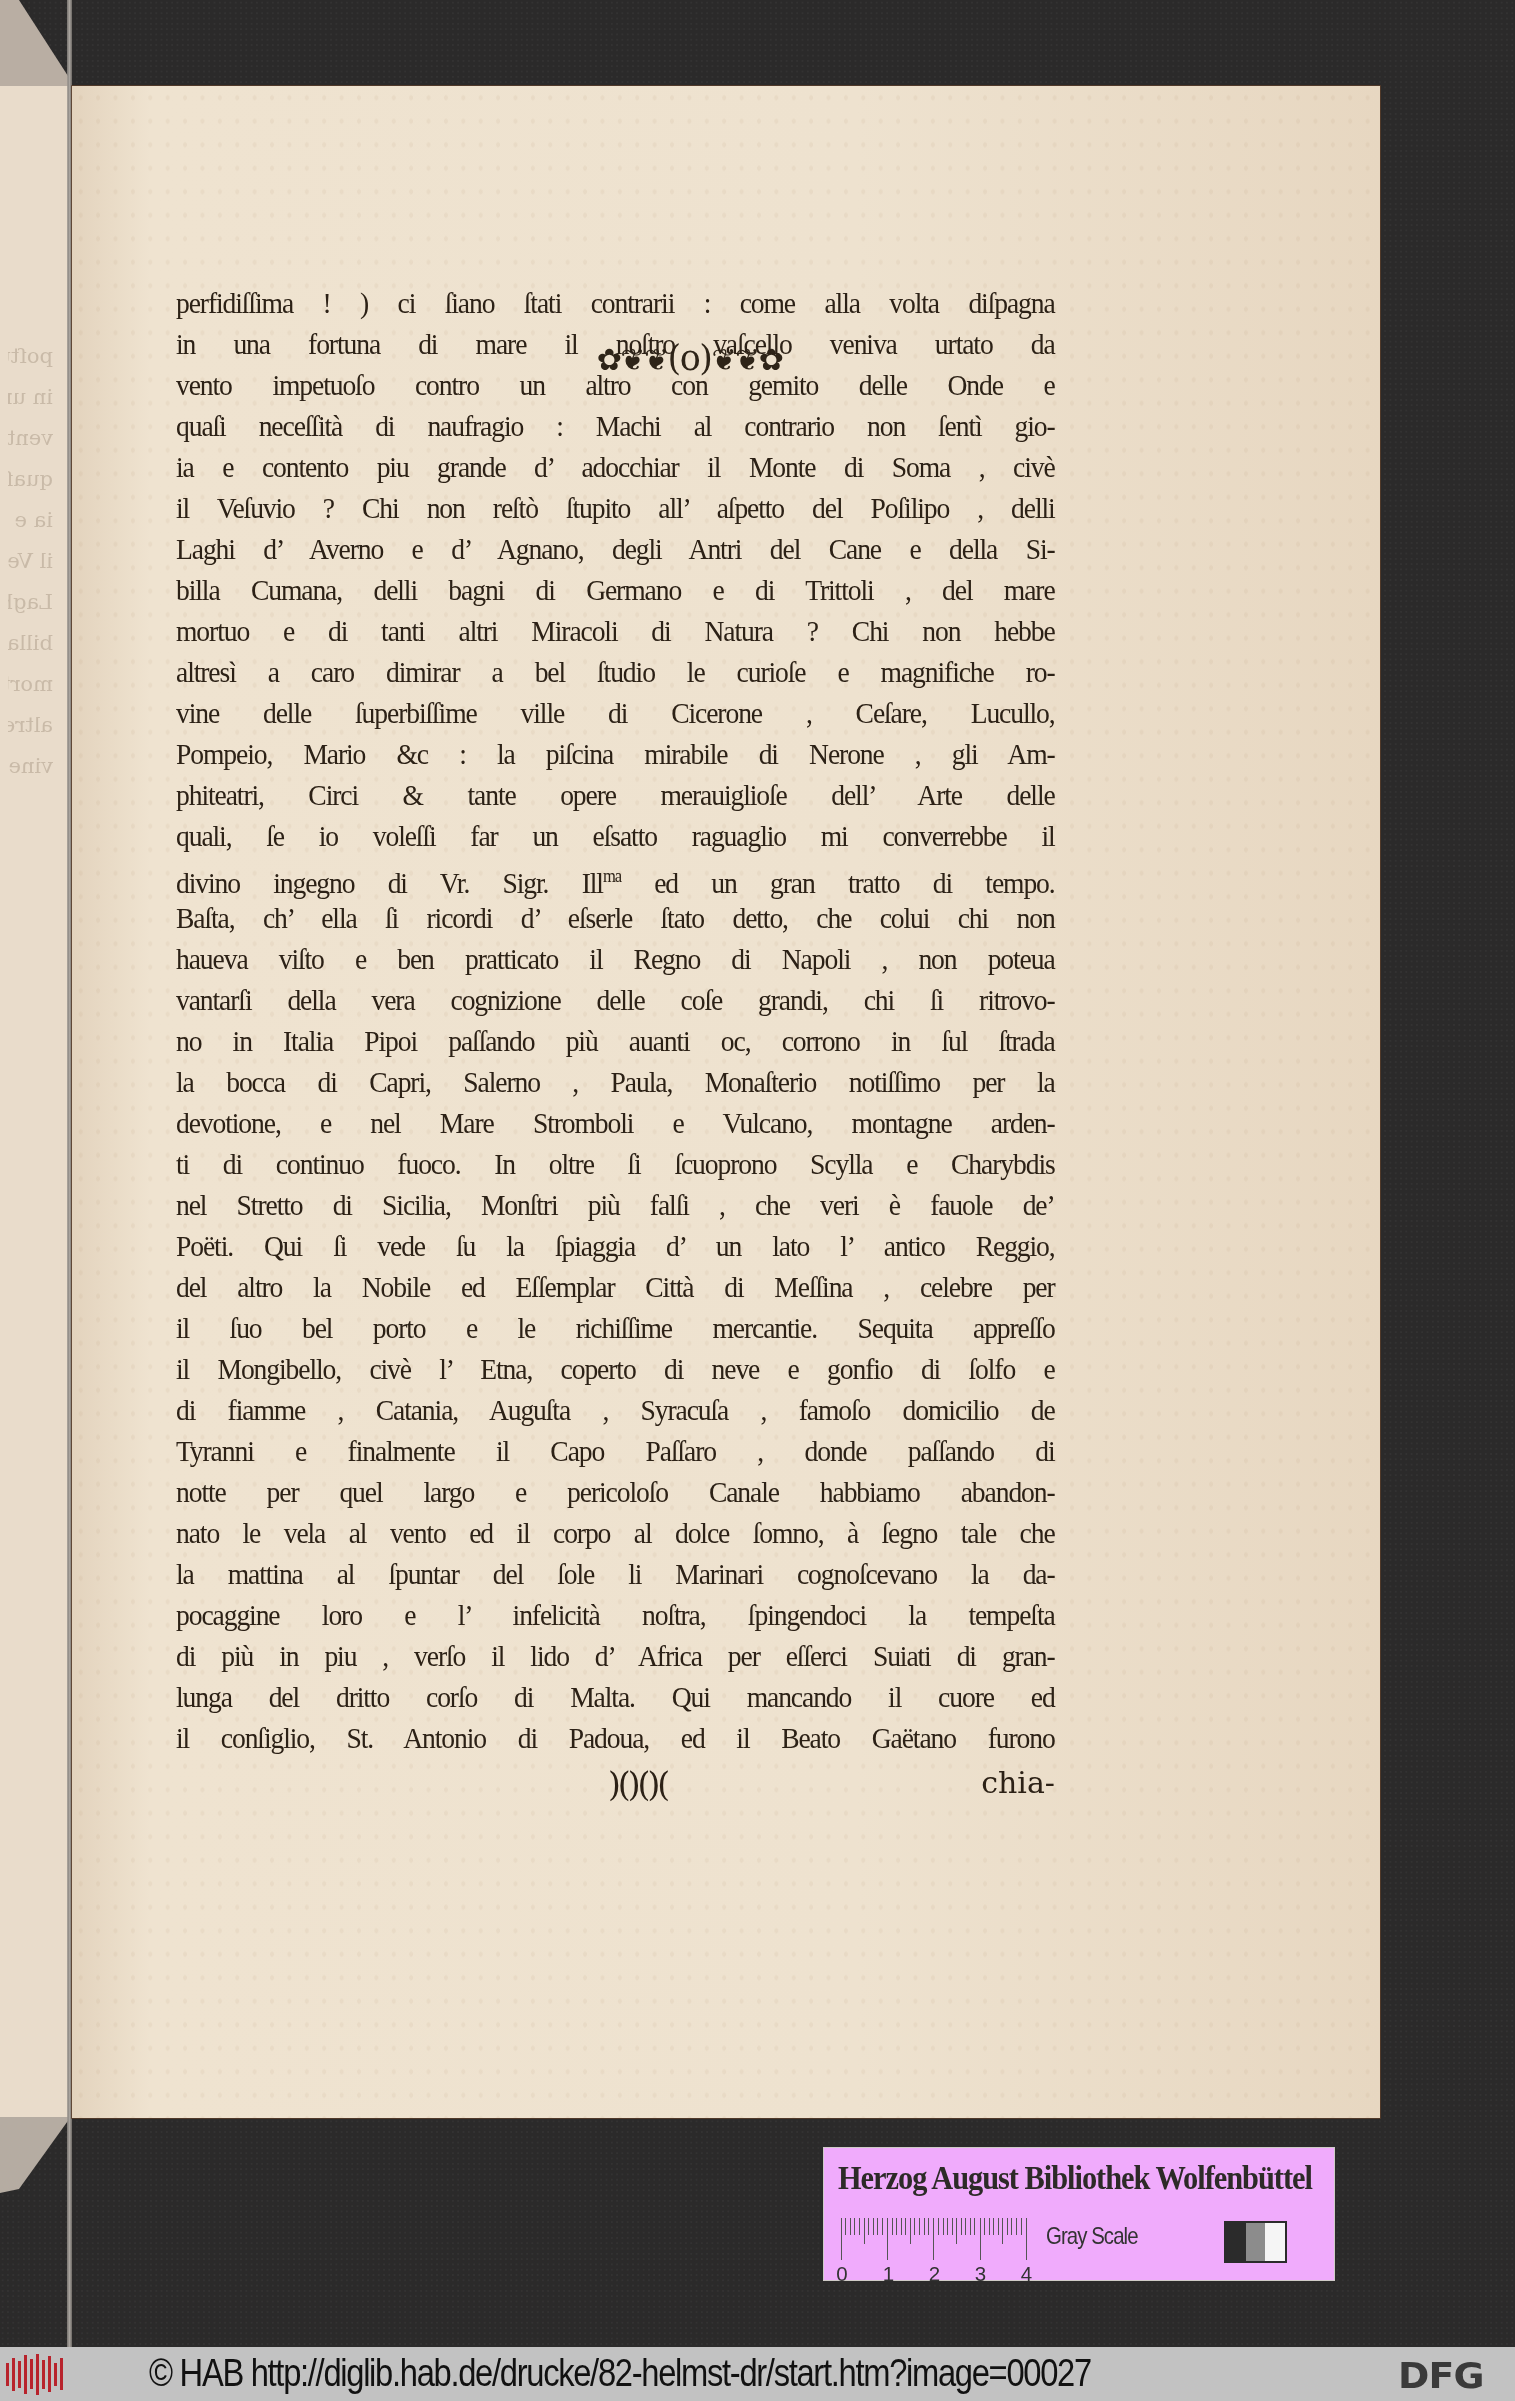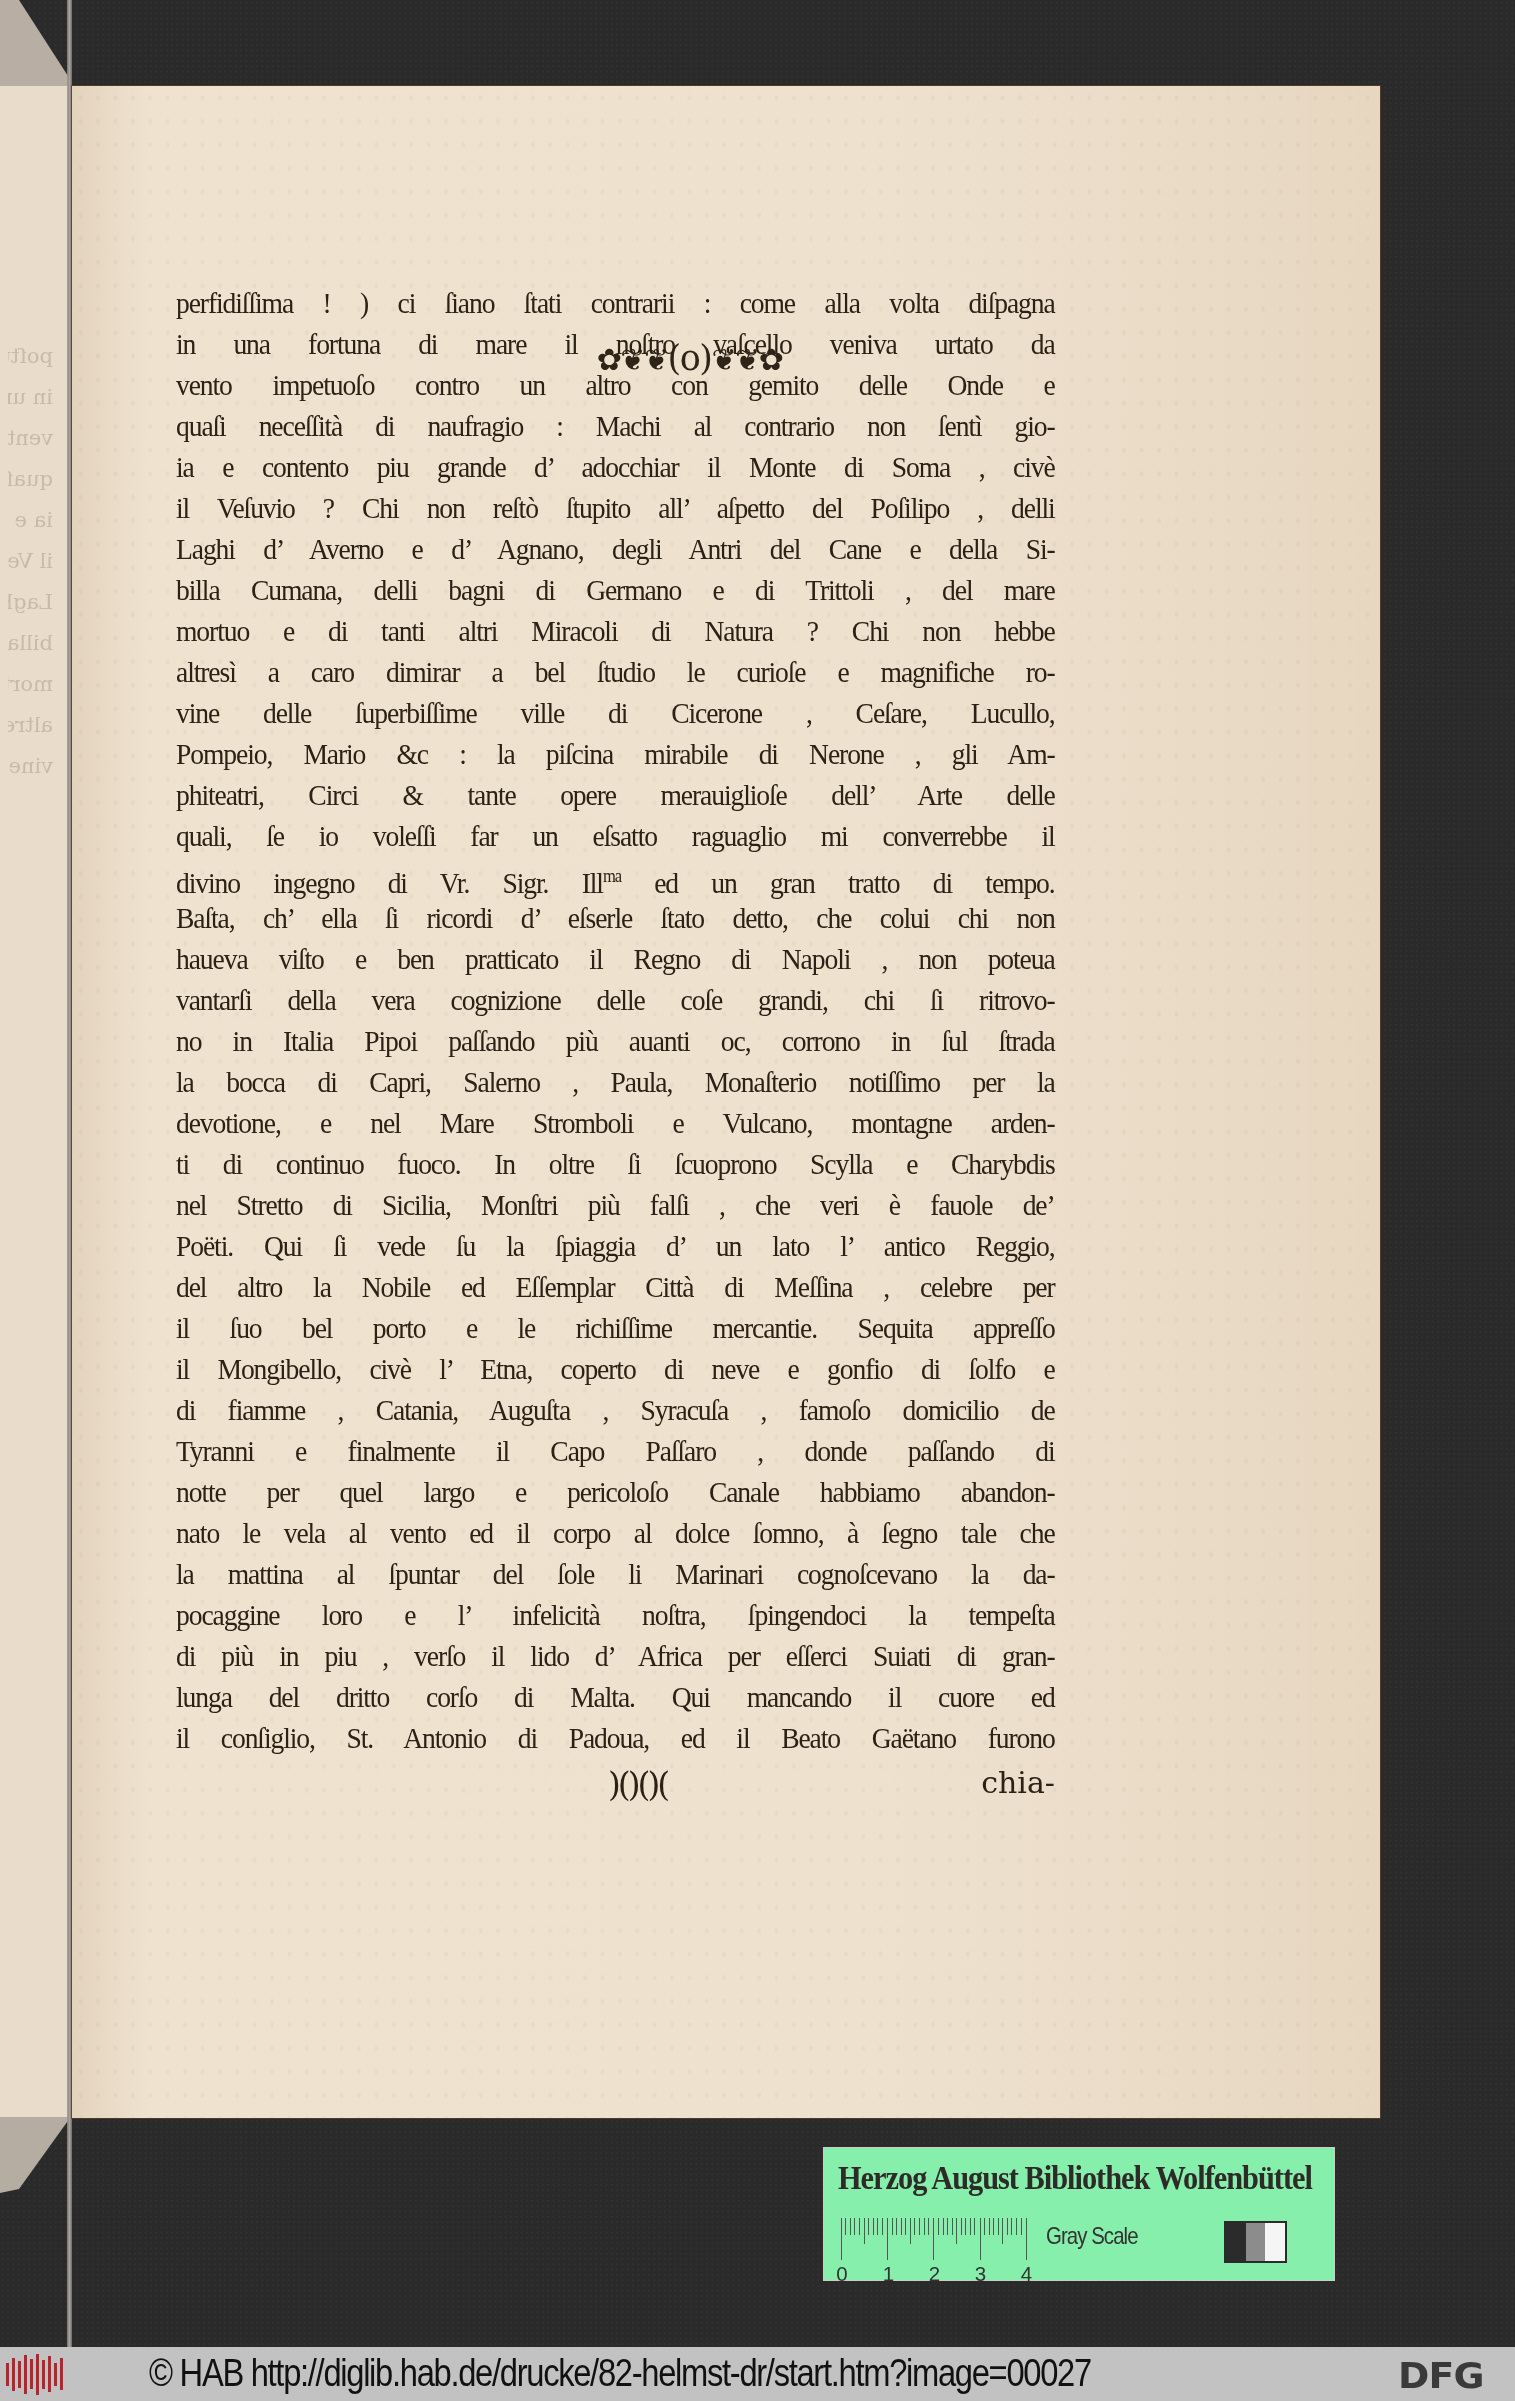--- a/index.html
+++ b/index.html
@@ -15,21 +15,21 @@
     background-image:radial-gradient(rgba(160,120,80,0.08) 1.5px,transparent 2.3px),linear-gradient(90deg,#e3d3bd 0%,#efe3d0 6%,#eee2cf 60%,#e7d7c1 100%);
     background-size:17.4px 23.5px,100% 100%;box-shadow:0 0 0 0.8px #5a3e2a;}
   .ornament{position:absolute;left:523px;top:252px;width:189px;text-align:center;font-size:35px;color:#2e2418;letter-spacing:-1.5px;}
   .ornament .orn-glyph{font-size:30px;}
   .text-block{position:absolute;left:176px;top:282px;width:879px;color:#2c2116;font-family:Liberation Serif, serif;}
   .line{height:41px;font-size:30px;line-height:41px;white-space:nowrap;text-align:justify;text-align-last:justify;letter-spacing:-1.2px;transform:scaleX(0.92);transform-origin:left center;width:955px;}
   .sup{font-size:18px;vertical-align:super;}
   .page-footer{position:absolute;left:176px;top:1765px;width:879px;height:45px;color:#2c2116;}
   .signature-mark{position:absolute;left:432px;top:0;font-size:33px;letter-spacing:-3px;}
   .catchword{position:absolute;right:0;top:0;font-size:30px;}
-  .label-card{position:absolute;left:823px;top:2147px;width:510px;height:132px;background:#86efac;border:0.8px solid #cfcbc7;text-decoration:underline;}
+  .label-card{position:absolute;left:823px;top:2147px;width:510px;height:132px;background:#f0abfc;border:0.8px solid #cfcbc7;text-decoration:underline;}
   .label-title{position:absolute;left:13.6px;top:12px;font-family:"Liberation Serif",serif;font-weight:bold;font-size:33px;color:#2d2a28;letter-spacing:-1.1px;white-space:nowrap;transform:scaleX(0.92);transform-origin:left;}
   .ruler{position:absolute;left:16.7px;top:70px;width:194px;height:45px;}
   .tick{position:absolute;top:0;width:1.5px;background:#555;}
   .ruler-num{position:absolute;top:44px;font-family:"Liberation Sans",sans-serif;font-size:20.5px;color:#333;}
   .gray-label{position:absolute;left:222px;top:74px;font-family:"Liberation Sans",sans-serif;font-size:24px;color:#333;letter-spacing:-1.1px;transform:scaleX(0.85);transform-origin:left;}
   .gray-scale{position:absolute;left:400px;top:73px;width:59px;height:38px;border:2.3px solid #2b2b2b;display:flex;}
   .gs-swatch{flex:1;}
   .footer-bar{position:absolute;left:0;top:2347px;width:1515px;height:55px;background:#c2c2c2;padding-left:35px;}
   .hab-logo{position:absolute;left:6px;top:6px;width:57px;height:42px;display:flex;align-items:center;gap:3px;}
   .hab-logo span{display:block;width:3px;background:#b8232c;}

